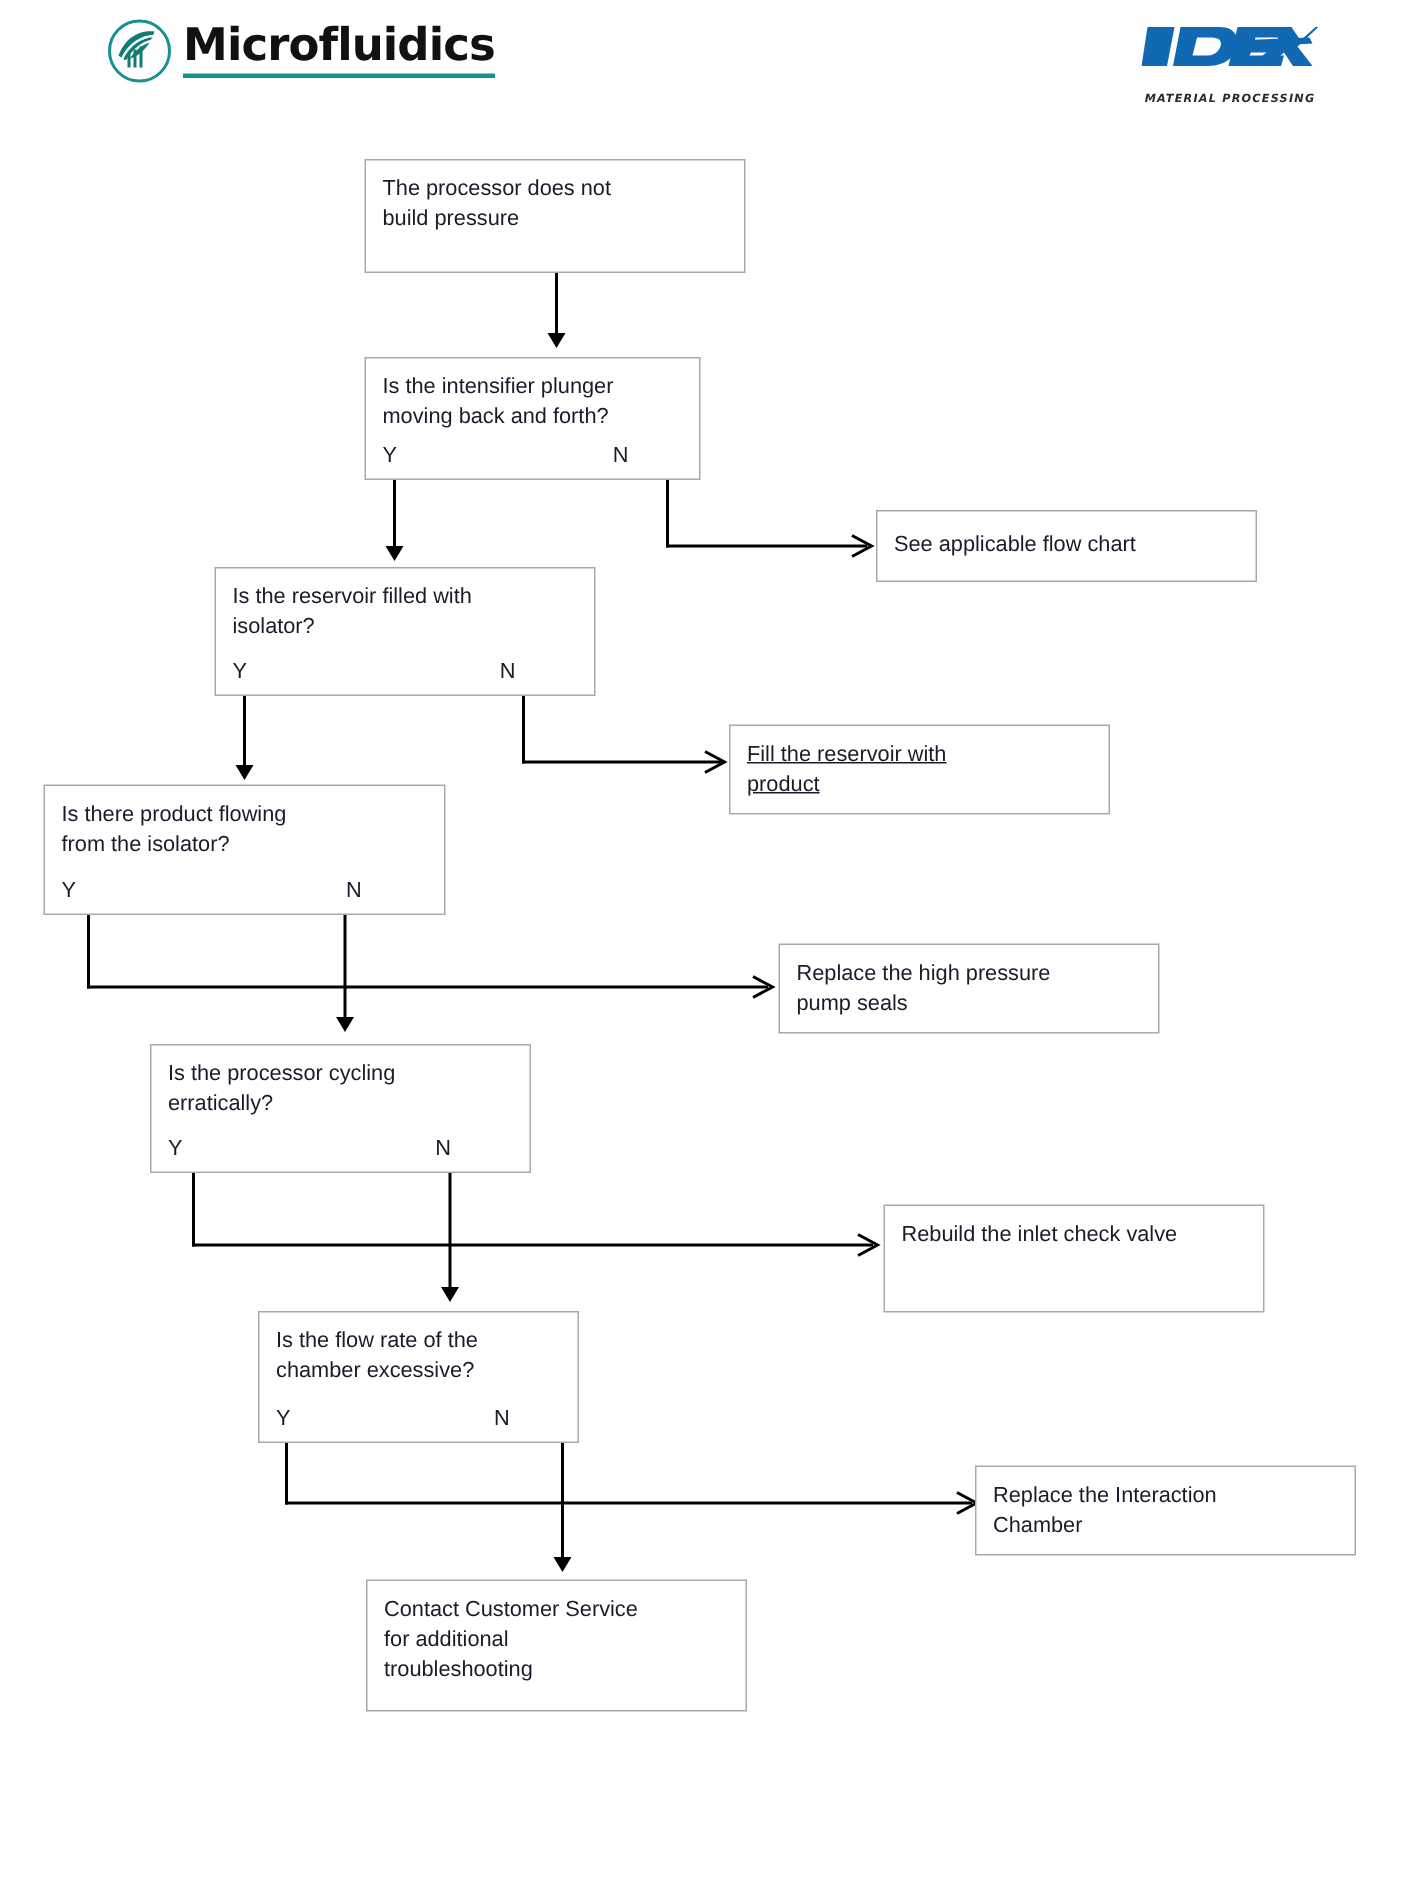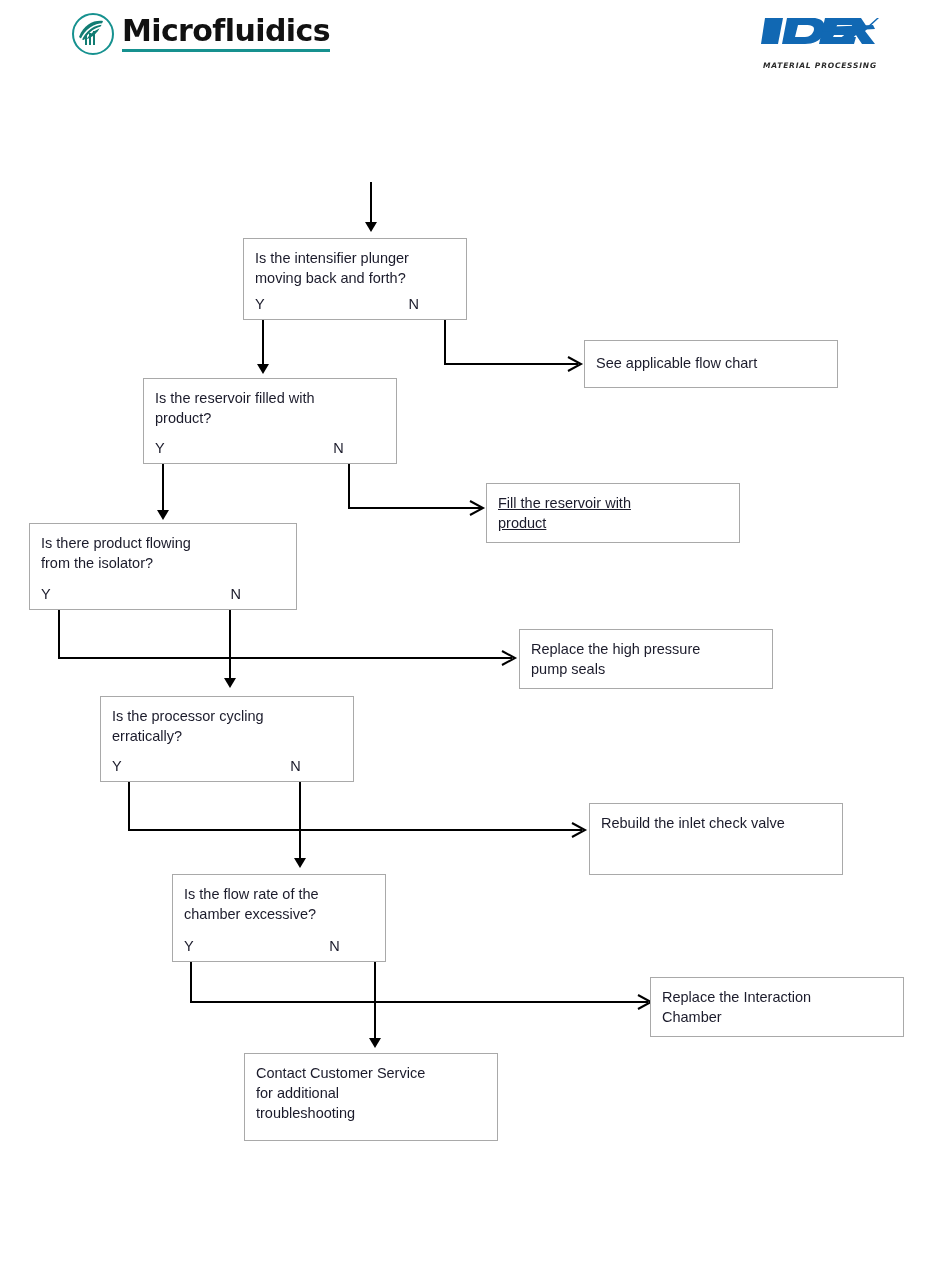--- a/index.html
+++ b/index.html
@@ -164,37 +164,41 @@
   <div class="conn hline" style="left:190px;top:1001px;width:458px;height:2px;"></div>
   <div class="chev" style="left:636px;top:993px;">
     <svg width="20" height="18">
         <path d="M2,2 L15,9 L2,16" stroke="#000" stroke-width="2" fill="none"></path>
       </svg>
   </div>
 
   <div class="conn vline" style="left:374px;top:962px;width:1.5px;height:82px;"></div>
   <div class="arrow-d" style="left:369px;top:1038px;"></div>
 
+  <div class="node" style="left:243px;top:106px;width:254px;height:76px;">
+    <span class="txt">The processor does not
+build pressure</span>
+  </div>
 
   <div class="node" style="left:243px;top:238px;width:224px;height:82px;">
     <span class="txt">Is the intensifier plunger
 moving back and forth?</span>
     <span class="yn">
       <span class="y-lbl">Y</span>
       <span class="n-lbl">N</span>
     </span>
   </div>
 
   <div class="node" style="left:584px;top:340px;width:254px;height:48px;padding-top:12px;">
     <span class="txt">See  applicable flow chart</span>
   </div>
 
   <div class="node" style="left:143px;top:378px;width:254px;height:86px;">
     <span class="txt">Is the reservoir filled with
-product?</span>
+isolator?</span>
     <span class="yn">
       <span class="y-lbl">Y</span>
       <span class="n-lbl">N</span>
     </span>
   </div>
 
   <div class="node" style="left:486px;top:483px;width:254px;height:60px;text-decoration:underline;">
     <span class="txt">Fill the reservoir with
 product</span>
   </div>

